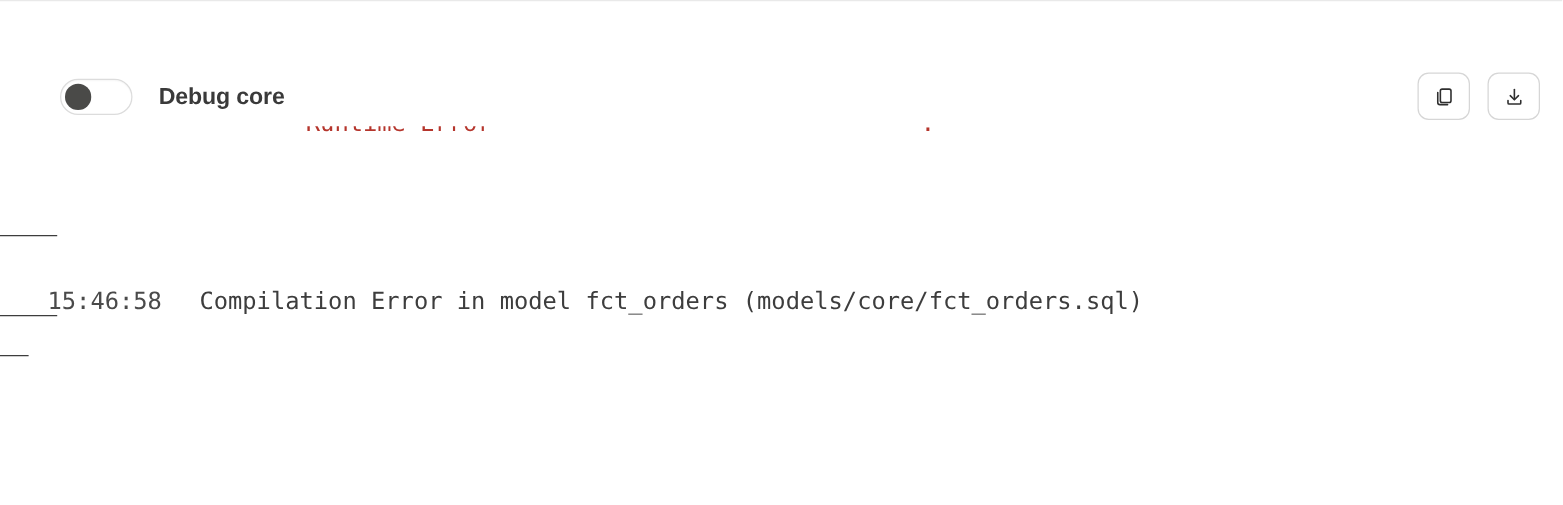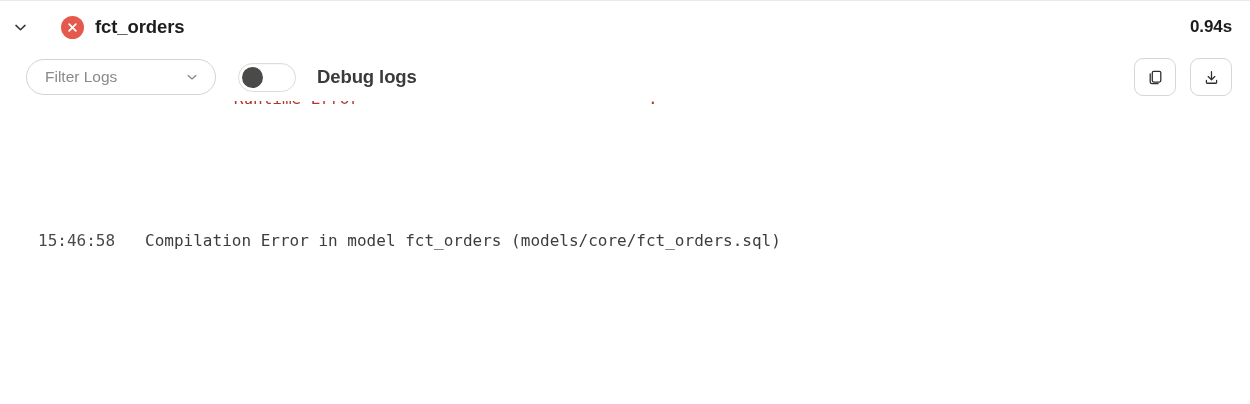--- a/index.html
+++ b/index.html
@@ -169,24 +169,25 @@
 
   
   .logs {
     position: absolute;
     top: 100px;
     left: 0;
     width: 1250px;
     height: 304px;
     overflow: hidden;
     font-family: "DejaVu Sans Mono", monospace;
-    font-size: 16px;
+    font-size: 19px;
     line-height: 32px;
     color: #3d3d3d;
     white-space: pre;
+    text-decoration: underline;
   }
 
   
   .log-line.clipped {
     position: absolute;
     top: -18px;
     left: 0;
     color: #b5352c;
     white-space: pre;
   }
@@ -206,61 +207,29 @@
   }
   .indent-ts   { padding-left: 38px; }
   .indent-msg  { padding-left: 176px; }
   .indent-tbl  { padding-left: 176px; }
 </style>
 </head>
 <body>
 
 <div class="panel">
 
-  <div class="hdr">
-
-    <div class="chevron-btn">
-      <span>
-        <svg width="15" height="15" viewBox="0 0 16 16" fill="none">
-          <path d="M3.2 5.8 L8 10.4 L12.8 5.8" stroke="#3a3a3a" stroke-width="1.7" stroke-linecap="round" stroke-linejoin="round"></path>
-        </svg>
-      </span>
-    </div>
-
-    <div class="status-dot">
-      <span>
-        <svg width="13" height="13" viewBox="0 0 14 14" fill="none">
-          <path d="M3.4 3.4 L10.6 10.6 M10.6 3.4 L3.4 10.6" stroke="#ffffff" stroke-width="1.9" stroke-linecap="round"></path>
-        </svg>
-      </span>
-    </div>
-
-    <div class="model-name">fct_orders</div>
-
-    <div class="hdr-spacer"></div>
-
-    <div class="elapsed">0.94s</div>
-  </div>
 
   <div class="toolbar">
 
-    <div class="filter-select">
-      <span class="lbl">Filter Logs</span>
-      <span class="caret">
-        <svg width="14" height="14" viewBox="0 0 16 16" fill="none">
-          <path d="M3.6 6.2 L8 10.2 L12.4 6.2" stroke="#8a8a8a" stroke-width="1.5" stroke-linecap="round" stroke-linejoin="round"></path>
-        </svg>
-      </span>
-    </div>
 
     <div class="toggle">
       <div class="knob"></div>
     </div>
 
-    <div class="toggle-label">Debug logs</div>
+    <div class="toggle-label">Debug core</div>
 
     <div class="toolbar-spacer"></div>
 
     <div class="icon-btn">
       <span>
         <svg width="17" height="17" viewBox="0 0 18 18" fill="none">
           <rect x="5.6" y="2.4" width="9" height="11.4" rx="1.5" stroke="#2f2f2f" stroke-width="1.35"></rect>
           <path d="M11.7 15.6 H5.2 A1.8 1.8 0 0 1 3.4 13.8 V5.3" stroke="#2f2f2f" stroke-width="1.35" stroke-linecap="round" stroke-linejoin="round"></path>
         </svg>
       </span>

